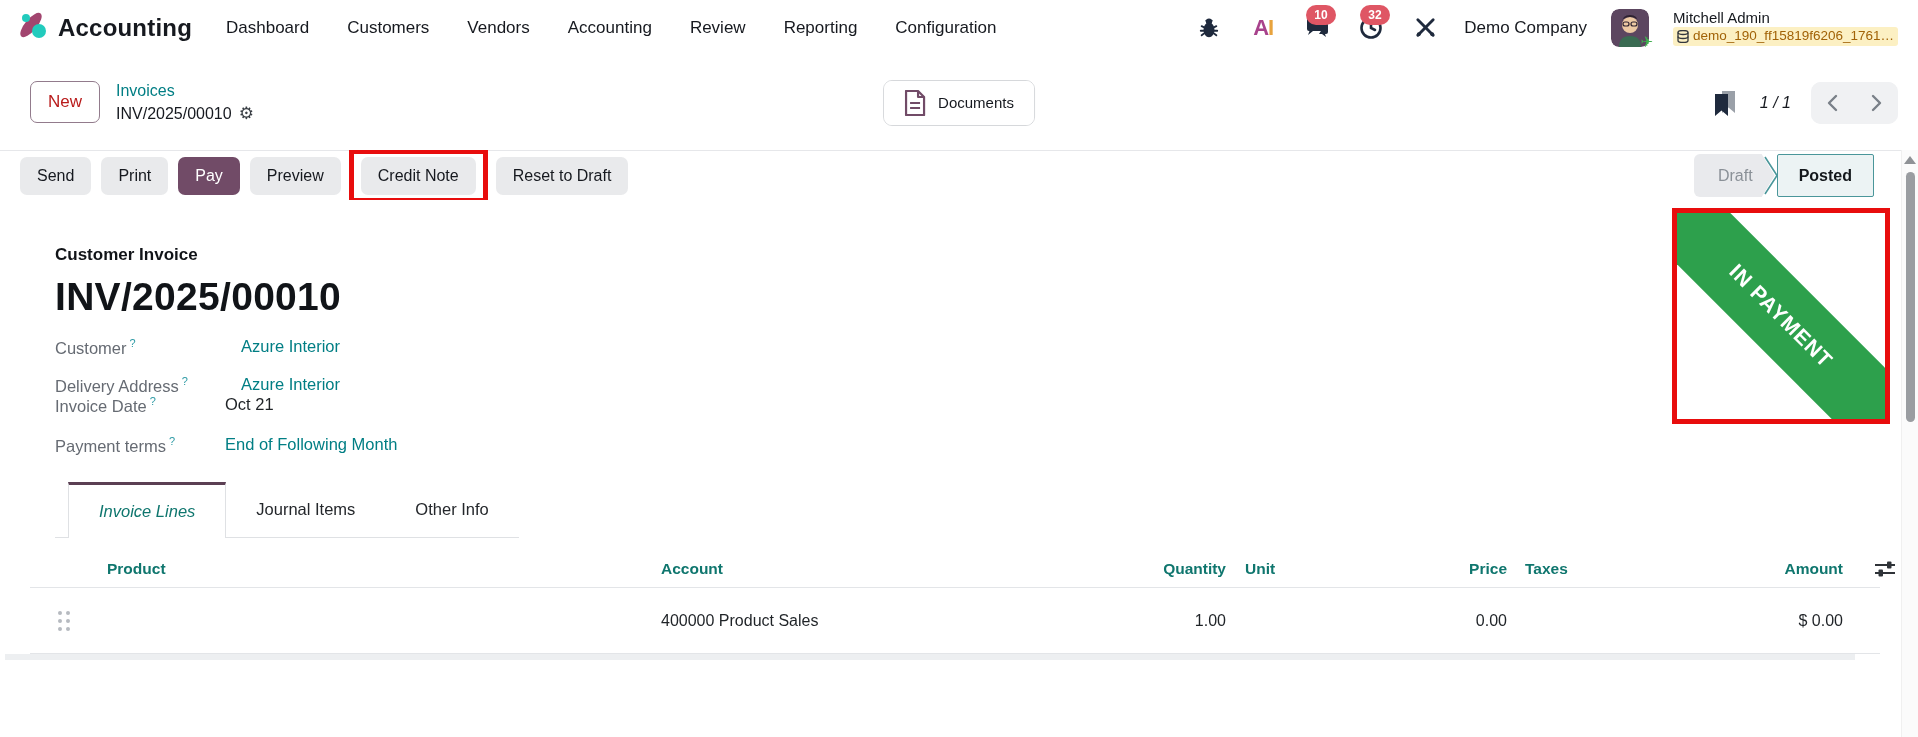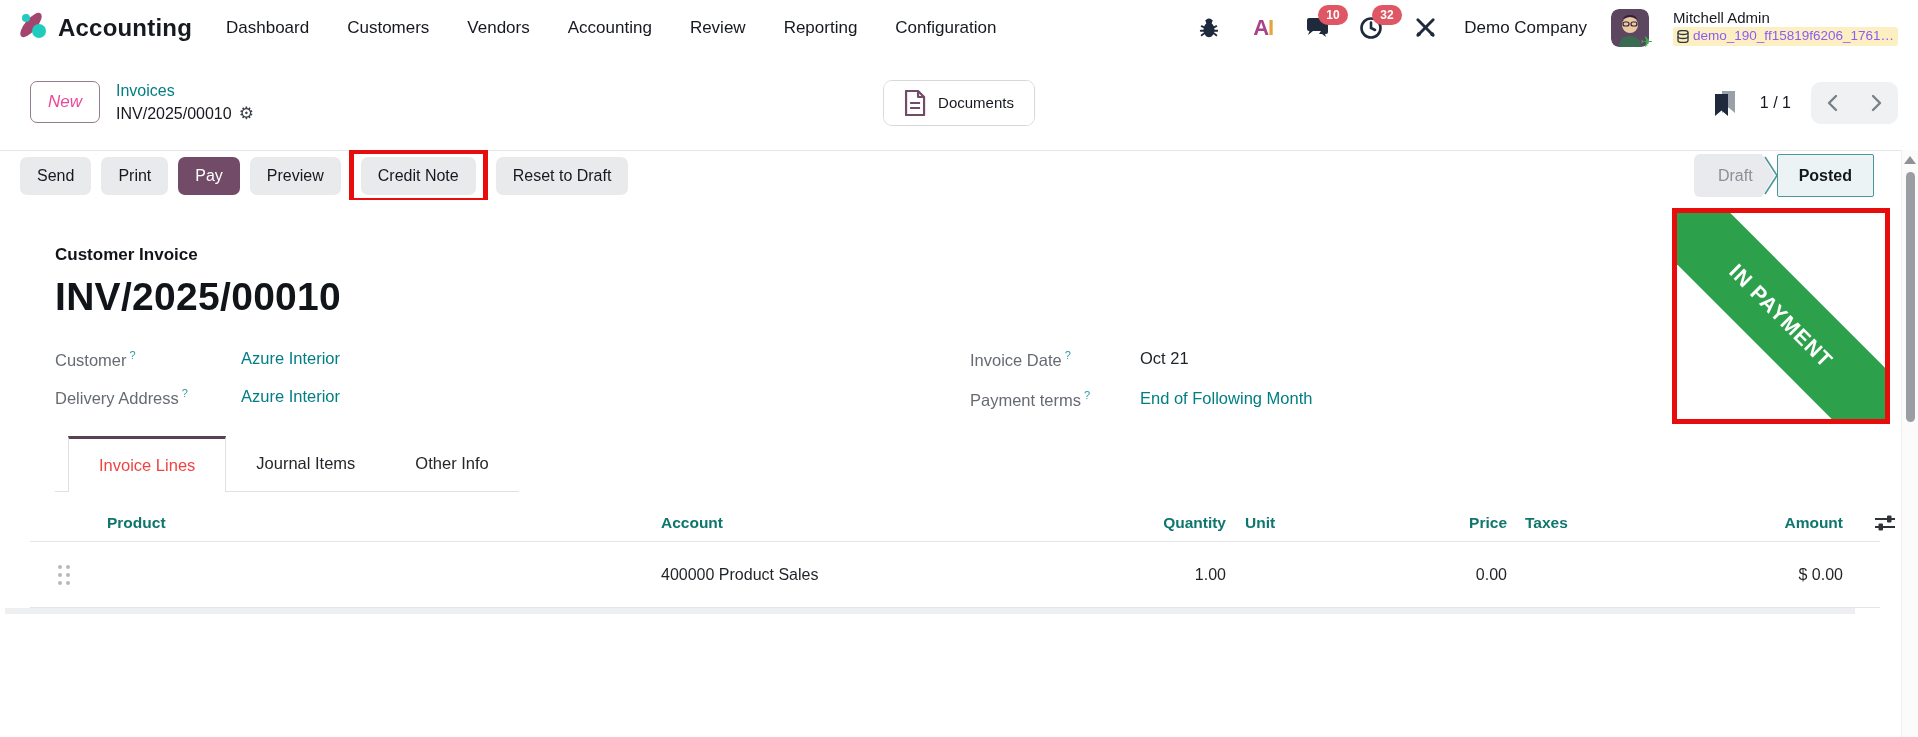--- a/index.html
+++ b/index.html
@@ -9,46 +9,46 @@
 
   
   .topbar { height:55px; display:flex; align-items:center; justify-content:space-between; padding:0 20px 0 18px; background:#fff; }
   .topbar-left { display:flex; align-items:center; }
   .brand { display:flex; align-items:center; gap:10px; margin-right:34px; }
   .brand-name { font-size:24px; font-weight:700; color:#16191f; letter-spacing:.2px; }
   .menu { display:flex; align-items:center; gap:38px; }
   .menu-item { font-size:17px; color:#16191f; cursor:pointer; white-space:nowrap; }
   .topbar-right { display:flex; align-items:center; gap:24px; }
   .sysicon { position:relative; width:30px; height:30px; display:flex; align-items:center; justify-content:center; cursor:pointer; }
-  .badge { position:absolute; top:-8px; left:16px; background:#df5664; color:#fff; font-size:12px; font-weight:700; line-height:1; padding:4px 8px; border-radius:999px; }
+  .badge { position:absolute; top:-8px; left:4px; background:#df5664; color:#fff; font-size:12px; font-weight:700; line-height:1; padding:4px 8px; border-radius:999px; }
   .ai-icon { font-size:22px; font-weight:800; letter-spacing:-1px; }
   .ai-a { color:#a8428c; } .ai-i { color:#e8a33d; }
   .company-name { font-size:17px; color:#16191f; cursor:pointer; }
   .avatar { position:relative; width:38px; height:38px; border-radius:8px; overflow:visible; cursor:pointer; flex:none; }
   .avatar svg { border-radius:8px; display:block; }
   .avatar .plane { position:absolute; right:-4px; bottom:-4px; font-size:15px; color:#3fae4e; }
   .userblock { display:flex; flex-direction:column; line-height:1.25; cursor:pointer; }
   .user-name { font-size:15px; color:#16191f; }
-  .user-db { display:flex; align-items:center; gap:4px; background:#fcf0c3; padding:1px 4px; border-radius:3px; font-size:13.5px; color:#8b5cf6; max-width:240px; white-space:nowrap; }
+  .user-db { display:flex; align-items:center; gap:4px; background:#fcf0c3; padding:1px 4px; border-radius:3px; font-size:13.5px; color:#a16207; max-width:240px; white-space:nowrap; }
 
   
   .control-panel { position:relative; height:95px; display:flex; align-items:center; padding:0 20px 0 30px; background:#fff; }
   .cp-left { display:flex; align-items:center; gap:16px; }
-  .btn-new { background:#fff; border:1px solid #927b8c; color:#ec4899; font-size:17px; font-weight:500; padding:10px 17px; border-radius:7px; cursor:pointer; font-family:inherit;font-style:italic; }
+  .btn-new { background:#fff; border:1px solid #927b8c; color:#b91c1c; font-size:17px; font-weight:500; padding:10px 17px; border-radius:7px; cursor:pointer; font-family:inherit; }
   .breadcrumb { display:flex; flex-direction:column; line-height:1.45; }
   .bc-parent { font-size:16px; color:#017e84; cursor:pointer; }
   .bc-current { font-size:16px; color:#16191f; display:flex; align-items:center; gap:7px; }
   .gear { font-size:17px; color:#3a3f45; cursor:pointer; }
   .cp-center { position:absolute; left:50%; top:50%; transform:translate(-50%,-50%); display:flex; border:1px solid #d6d8db; border-radius:9px; overflow:hidden; background:#fff; }
   .stat-btn { display:flex; align-items:center; gap:12px; padding:9px 20px; cursor:pointer; background:#fff; }
   .stat-btn + .stat-btn { border-left:1px solid #d6d8db; }
   .stat-text { display:flex; flex-direction:column; line-height:1.2; text-align:left; }
   .stat-label { font-size:15px; color:#16191f; }
   .stat-count { font-size:14px; color:#16191f; }
-  .cp-right { margin-left:auto; display:flex; align-items:center; }
+  .cp-right { margin-left:auto; display:flex; align-items:center;font-style:italic; }
   .pager-text { font-size:16px; color:#16191f; margin:0 20px 0 20px; white-space:nowrap; }
   .pager-btns { display:flex; gap:3px; background:#f0f1f3; border-radius:10px; }
   .pager-btn { width:42px; height:42px; background:#f0f1f3; border:none; border-radius:10px; display:flex; align-items:center; justify-content:center; cursor:pointer; }
 
   
   .action-bar { height:50px; border-top:1px solid #e6e7ea; display:flex; align-items:center; gap:10px; padding:0 44px 0 20px; background:#fff; }
   .btn { font-family:inherit; font-size:16px; font-weight:500; color:#16191f; background:#e9eaec; border:none; border-radius:7px; padding:10px 17px; cursor:pointer; white-space:nowrap; }
   .btn.primary { background:#714b67; color:#fff; }
   .annotation-box { border:5px solid #e80d0d; padding:3px 7px; display:inline-flex; margin:-8px -2px; }
   .statusbar { margin-left:auto; display:flex; align-items:stretch; height:43px; }
@@ -59,37 +59,37 @@
 
   
   .sheet { position:relative; height:537px; background:#fff; padding:45px 0 0 55px; }
   .ribbon-annotation { position:absolute; top:8px; right:28px; width:218px; height:216px; border:5px solid #e80d0d; overflow:hidden; z-index:5; }
   .ribbon-band { position:absolute; width:310px; height:74px; left:-51px; top:66px; transform:rotate(45deg); background:#2da04c; display:flex; align-items:center; justify-content:center; }
   .ribbon-text { color:#fff; font-size:21px; font-weight:700; letter-spacing:1px; white-space:nowrap; }
 
   .doc-type { font-size:17px; font-weight:600; color:#111418; }
   .doc-number { font-size:39px; font-weight:600; color:#111418; margin-top:10px; letter-spacing:.3px; }
 
-  .fields { display:flex; margin-top:30px; }
+  .fields { display:flex; margin-top:18px;flex-direction:column; }
   .fields-left { width:915px; }
   .frow { display:flex; }
   .flabel { width:186px; font-size:16.5px; color:#666b73; font-weight:500; flex:none; }
   .flabel-r { width:170px; font-size:16.5px; color:#666b73; font-weight:500; flex:none; }
   .help { font-size:11px; color:#2d9aa5; vertical-align:super; margin-left:3px; }
   .fvalue { font-size:16.5px; color:#1f2327; }
   .link { color:#017e84; cursor:pointer; }
   .addr { margin-left:186px; font-size:16.5px; color:#1f2327; line-height:29px; }
   .frow.delivery { margin-top:17px; }
   .fields-right .frow + .frow { margin-top:19px; }
 
   
   .tabs { display:flex; margin-top:27px; align-items:stretch; height:56px; }
   .tab-lead { width:13px; border-bottom:1px solid #dfe1e4; }
   .tab { display:flex; align-items:center; padding:0 30px; font-size:16.5px; color:#24272b; cursor:pointer; border-bottom:1px solid #dfe1e4; background:#fff; }
-  .tab.active { color:#ef4444; border-bottom:none; border-top:3px solid #5b3f53; border-left:1px solid #dfe1e4; border-right:1px solid #dfe1e4; }
+  .tab.active { color:#0f766e; border-bottom:none; border-top:3px solid #5b3f53; border-left:1px solid #dfe1e4; border-right:1px solid #dfe1e4;font-style:italic; }
 
   
   .lines { margin:18px 0 0 -25px; width:1850px; }
   .lrow { display:grid; grid-template-columns:48px 583px 420px 145px 194px 87px 173px 163px 67px; align-items:center; }
   .lrow.head { border-bottom:1px solid #e3e5e8; padding:4px 0 9px; }
   .hcell { font-size:15.5px; font-weight:700; color:#0f766e; }
   .cell { font-size:16px; color:#1f2327; }
   .c-product { padding-left:29px; }
   .c-right { text-align:right; }
   .c-pad { padding-left:19px; }

